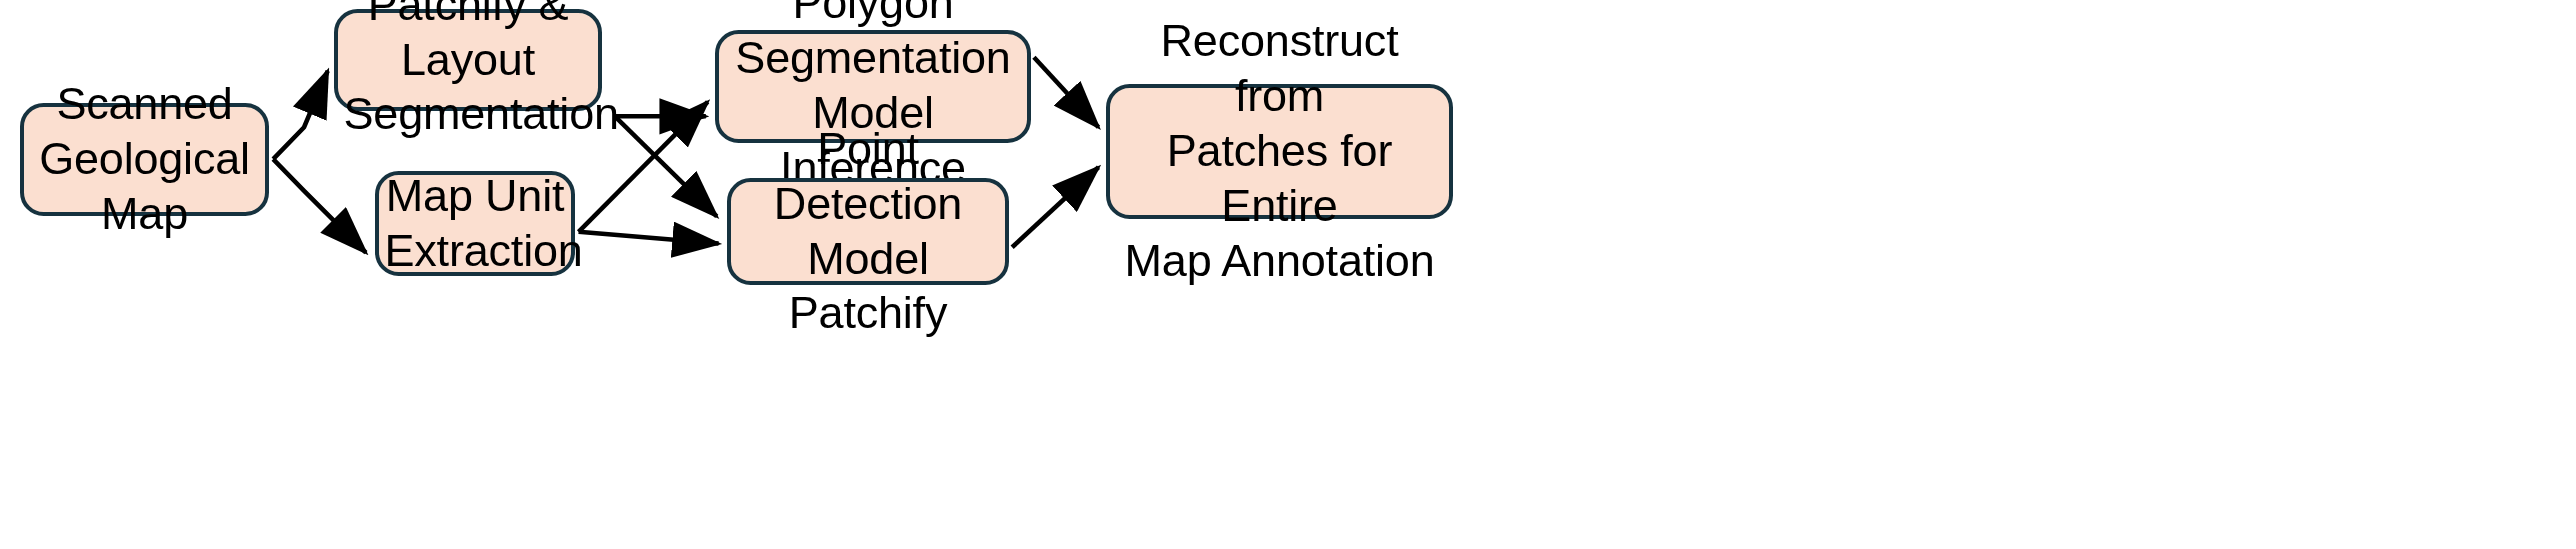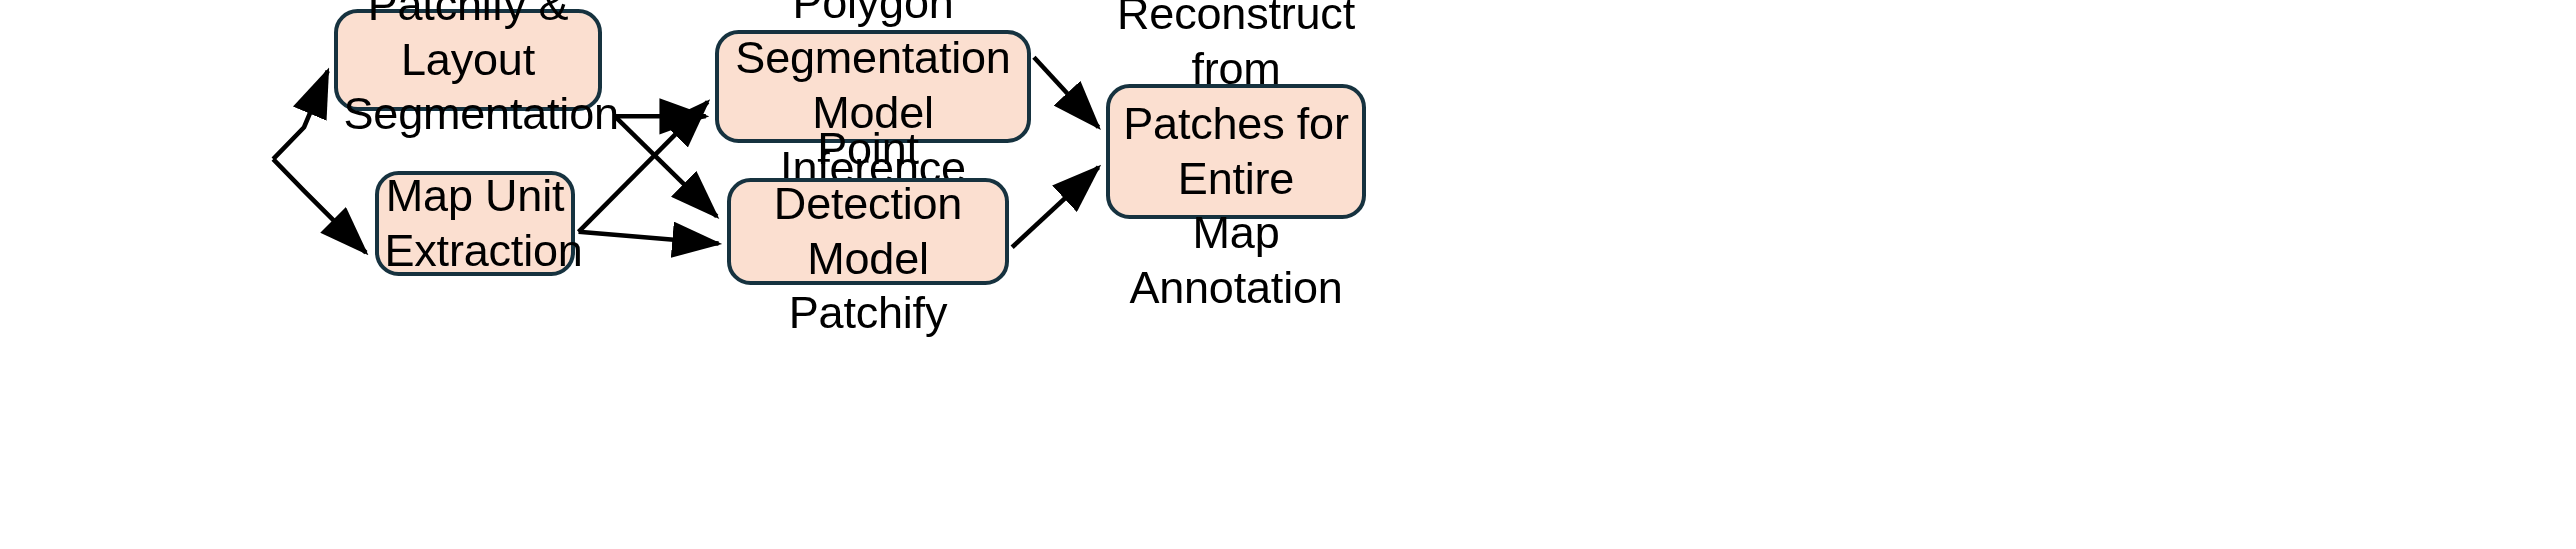--- a/index.html
+++ b/index.html
@@ -54,21 +54,21 @@
   .node.overflow .label {
     padding: 0;
     white-space: pre-line;
     overflow: visible;
   }
   #node-scanned-geological-map { left: 20px;   top: 103px; width: 249px; height: 113px; }
   #node-patchify-layout-segmentation { left: 334px;  top: 9px;  width: 268px; height: 102px; }
   #node-polygon-segmentation-model-inference { left: 715px; top: 2.7px; width: 316px; height: 113px; z-index: 1; margin-top: 27px; }
   #node-map-unit-extraction { left: 375px;  top: 171px; width: 200px; height: 105px; justify-content: center; }
   #node-point-detection-model-inference { left: 727px;  top: 178px; width: 282px; height: 107px; }
-  #node-reconstruct-from-patches { left: 1106px; top: 84px;  width: 260px; height: 135px; }
+  #node-reconstruct-from-patches { left: 1106px; top: 84px;  width: 347px; height: 135px; }
 </style>
 </head>
 <body>
 
 <div id="canvas">
 
   <svg id="edges" viewBox="0 0 2833 604" width="2576" height="549" xmlns="http://www.w3.org/2000/svg">
     <defs>
       <marker id="arrowhead" markerWidth="11" markerHeight="8" refX="10.2" refY="4" orient="auto" markerUnits="strokeWidth">
         <path d="M0,0 L11,4 L0,8 z" fill="#000000"></path>
@@ -85,20 +85,24 @@
 
     <path d="M 636 255 L 778 112" fill="none" stroke="#000000" stroke-width="5" marker-end="url(#arrowhead)"></path>
 
     <path d="M 636 255 L 790 268" fill="none" stroke="#000000" stroke-width="5" marker-end="url(#arrowhead)"></path>
 
     <path d="M 1137 63 L 1208 140" fill="none" stroke="#000000" stroke-width="5" marker-end="url(#arrowhead)"></path>
 
     <path d="M 1113 272 L 1208 184" fill="none" stroke="#000000" stroke-width="5" marker-end="url(#arrowhead)"></path>
   </svg>
 
+  <div class="node" id="node-scanned-geological-map">
+    <span class="label">Scanned
+Geological Map</span>
+  </div>
 
   <div class="node" id="node-patchify-layout-segmentation">
     <span class="label">Patchify &amp; Layout
 Segmentation</span>
   </div>
 
   <div class="node overflow" id="node-polygon-segmentation-model-inference">
     <span class="label">Polygon
 Segmentation Model
 Inference</span>

